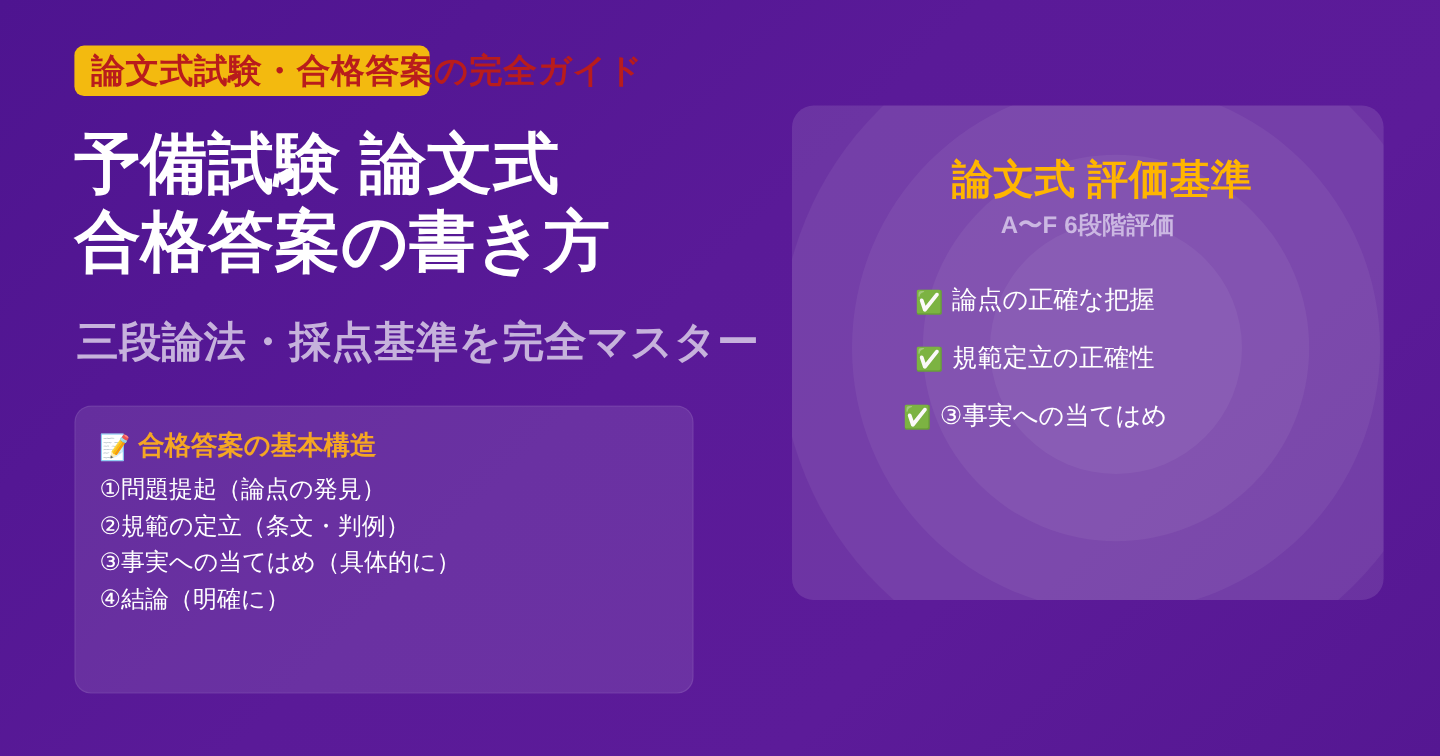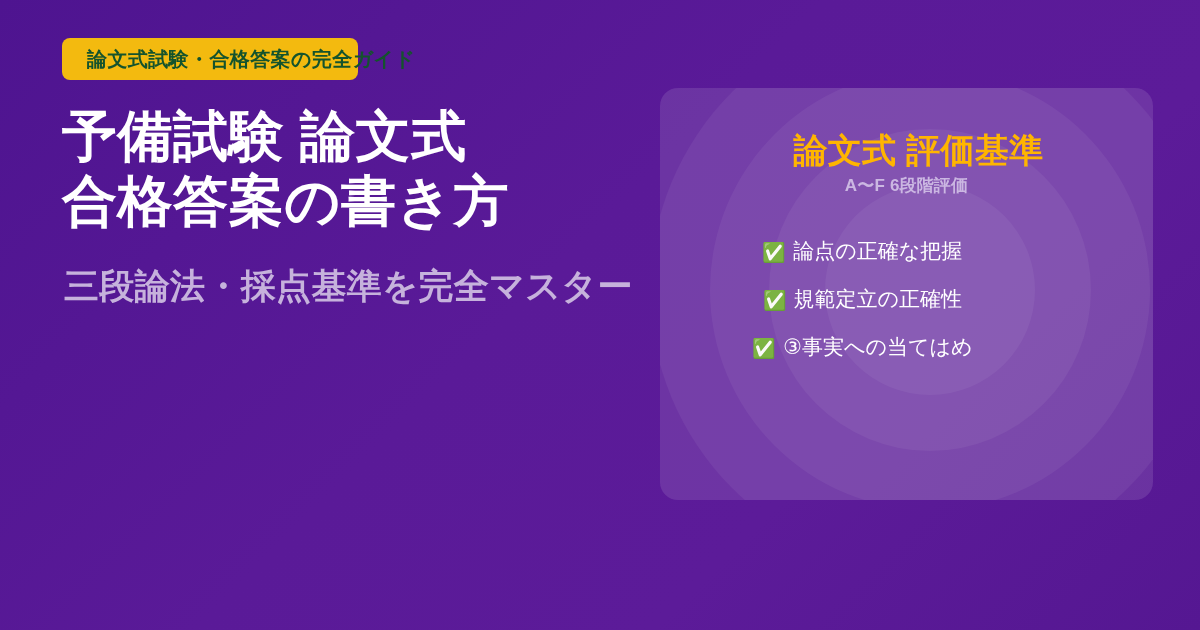--- a/index.html
+++ b/index.html
@@ -32,28 +32,28 @@
     left: 0;
     top: 38px;
     width: 296px;
     height: 42px;
     background: #F3BA0F;
     border-radius: 8px;
     box-sizing: border-box;
   }
   .eyebrow-badge .eyebrow-text {
     position: absolute;
-    left: 25px;
+    left: 14px;
     top: 50%;
     transform: translateY(-50%);
     white-space: nowrap;
-    font-size: 20px;
+    font-size: 28px;
     font-weight: 700;
     letter-spacing: 0.02em;
-    color: #14532d;
+    color: #b91c1c;
     line-height: 1;
   }
 
   .headline {
     position: absolute;
     left: 0;
     top: 104px;
     width: 600px;
     margin: 0;
     font-size: 55px;
@@ -160,21 +160,21 @@
     letter-spacing: 0.01em;
     color: #FFB500;
   }
   .panel-subtitle {
     position: absolute;
     left: 0;
     top: 88px;
     width: 493px;
     margin: 0;
     text-align: center;
-    font-size: 17px;
+    font-size: 20px;
     font-weight: 700;
     line-height: 1.2;
     letter-spacing: 0.01em;
     color: #CBB7E2;
   }
 
   .criteria-list {
     position: absolute;
     left: -44px;
     top: 152px;
@@ -208,20 +208,31 @@
 
     <div class="eyebrow-badge">
       <span class="eyebrow-text">論文式試験・合格答案の完全ガイド</span>
     </div>
 
     <h1 class="headline">予備試験 論文式
 合格答案の書き方</h1>
 
     <p class="subheadline">三段論法・採点基準を完全マスター</p>
 
+    <div class="struct-card">
+      <h2 class="struct-card-title">
+        <span class="memo-icon">📝</span><span>合格答案の基本構造</span>
+      </h2>
+      <ul class="struct-list">
+        <li>①問題提起（論点の発見）</li>
+        <li>②規範の定立（条文・判例）</li>
+        <li>③事実への当てはめ（具体的に）</li>
+        <li>④結論（明確に）</li>
+      </ul>
+    </div>
 
   </div>
 
   <div class="right-panel">
 
     <div class="ring-layer">
       <span class="ring r1"></span>
       <span class="ring r2"></span>
       <span class="ring r3"></span>
       <span class="ring r4"></span>

